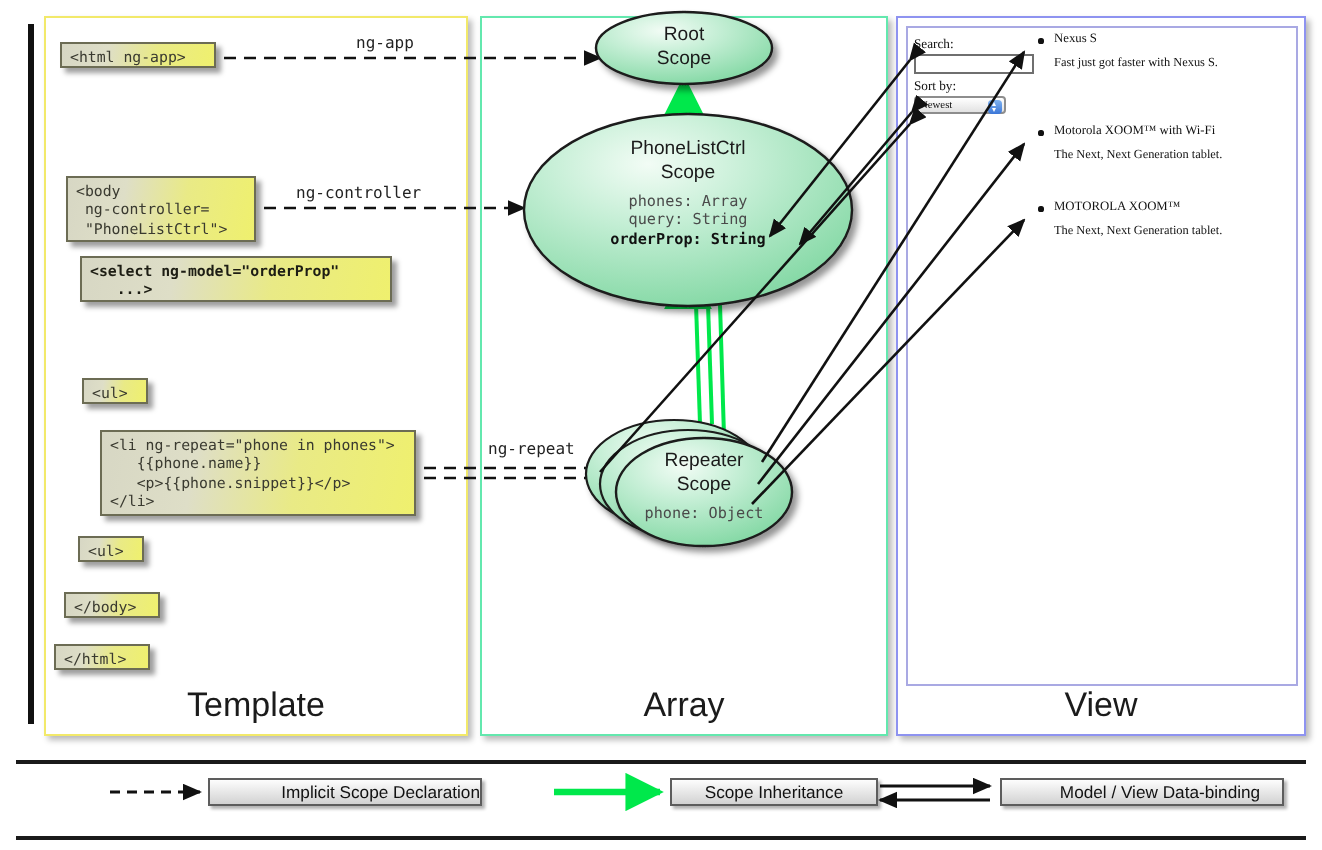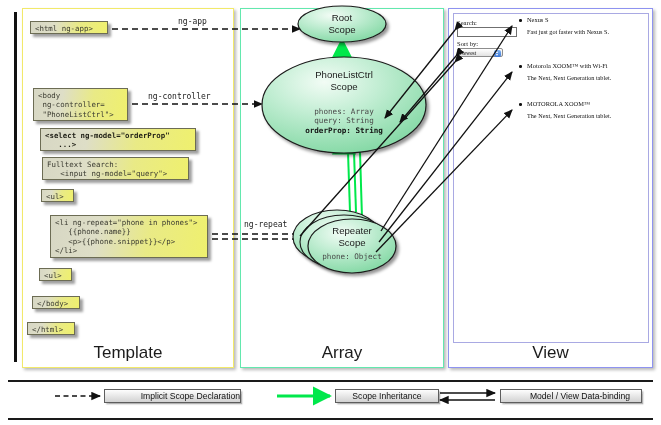--- a/index.html
+++ b/index.html
@@ -93,22 +93,20 @@
   <div class="col col-view">
     <div class="col-label">View</div>
   </div>
 
   <div class="code" style="left:30px;top:21px;width:78px;height:13px;">&lt;html ng-app&gt;</div>
   <div class="code" style="left:33px;top:88px;width:95px;height:33px;">&lt;body
  ng-controller=
  "PhoneListCtrl"&gt;</div>
   <div class="code" style="left:40px;top:128px;width:156px;height:23px;font-weight:bold;color:#1d1d14;">&lt;select ng-model="orderProp"
    ...&gt;</div>
-  <div class="code" style="left:42px;top:157px;width:147px;height:23px;">Fulltext Search:
-   &lt;input ng-model="query"&gt;</div>
   <div class="code" style="left:41px;top:189px;width:33px;height:13px;">&lt;ul&gt;</div>
   <div class="code" style="left:50px;top:215px;width:158px;height:43px;">&lt;li ng-repeat="phone in phones"&gt;
    {{phone.name}}
    &lt;p&gt;{{phone.snippet}}&lt;/p&gt;
 &lt;/li&gt;</div>
   <div class="code" style="left:39px;top:268px;width:33px;height:13px;">&lt;ul&gt;</div>
   <div class="code" style="left:32px;top:296px;width:48px;height:13px;">&lt;/body&gt;</div>
   <div class="code" style="left:27px;top:322px;width:48px;height:13px;">&lt;/html&gt;</div>
 
   <div class="viewbox"></div>
@@ -194,21 +192,21 @@
   </svg>
 
   <div class="eltext" style="left:298px;top:12px;width:88px;">
     <div class="el-title">Root</div>
     <div class="el-title">Scope</div>
   </div>
 
   <div class="eltext" style="left:264px;top:69px;width:160px;">
     <div class="el-title">PhoneListCtrl</div>
     <div class="el-title">Scope</div>
-    <div class="el-prop" style="margin-top:15px;">phones: Array</div>
+    <div class="el-prop" style="margin-top:4px;">phones: Array</div>
     <div class="el-prop">query: String</div>
     <div class="el-prop" style="font-weight:bold;color:#111;">orderProp: String</div>
   </div>
 
   <div class="eltext" style="left:292px;top:225px;width:120px;">
     <div class="el-title">Repeater</div>
     <div class="el-title">Scope</div>
     <div class="el-prop" style="margin-top:4px;">phone: Object</div>
   </div>
 

